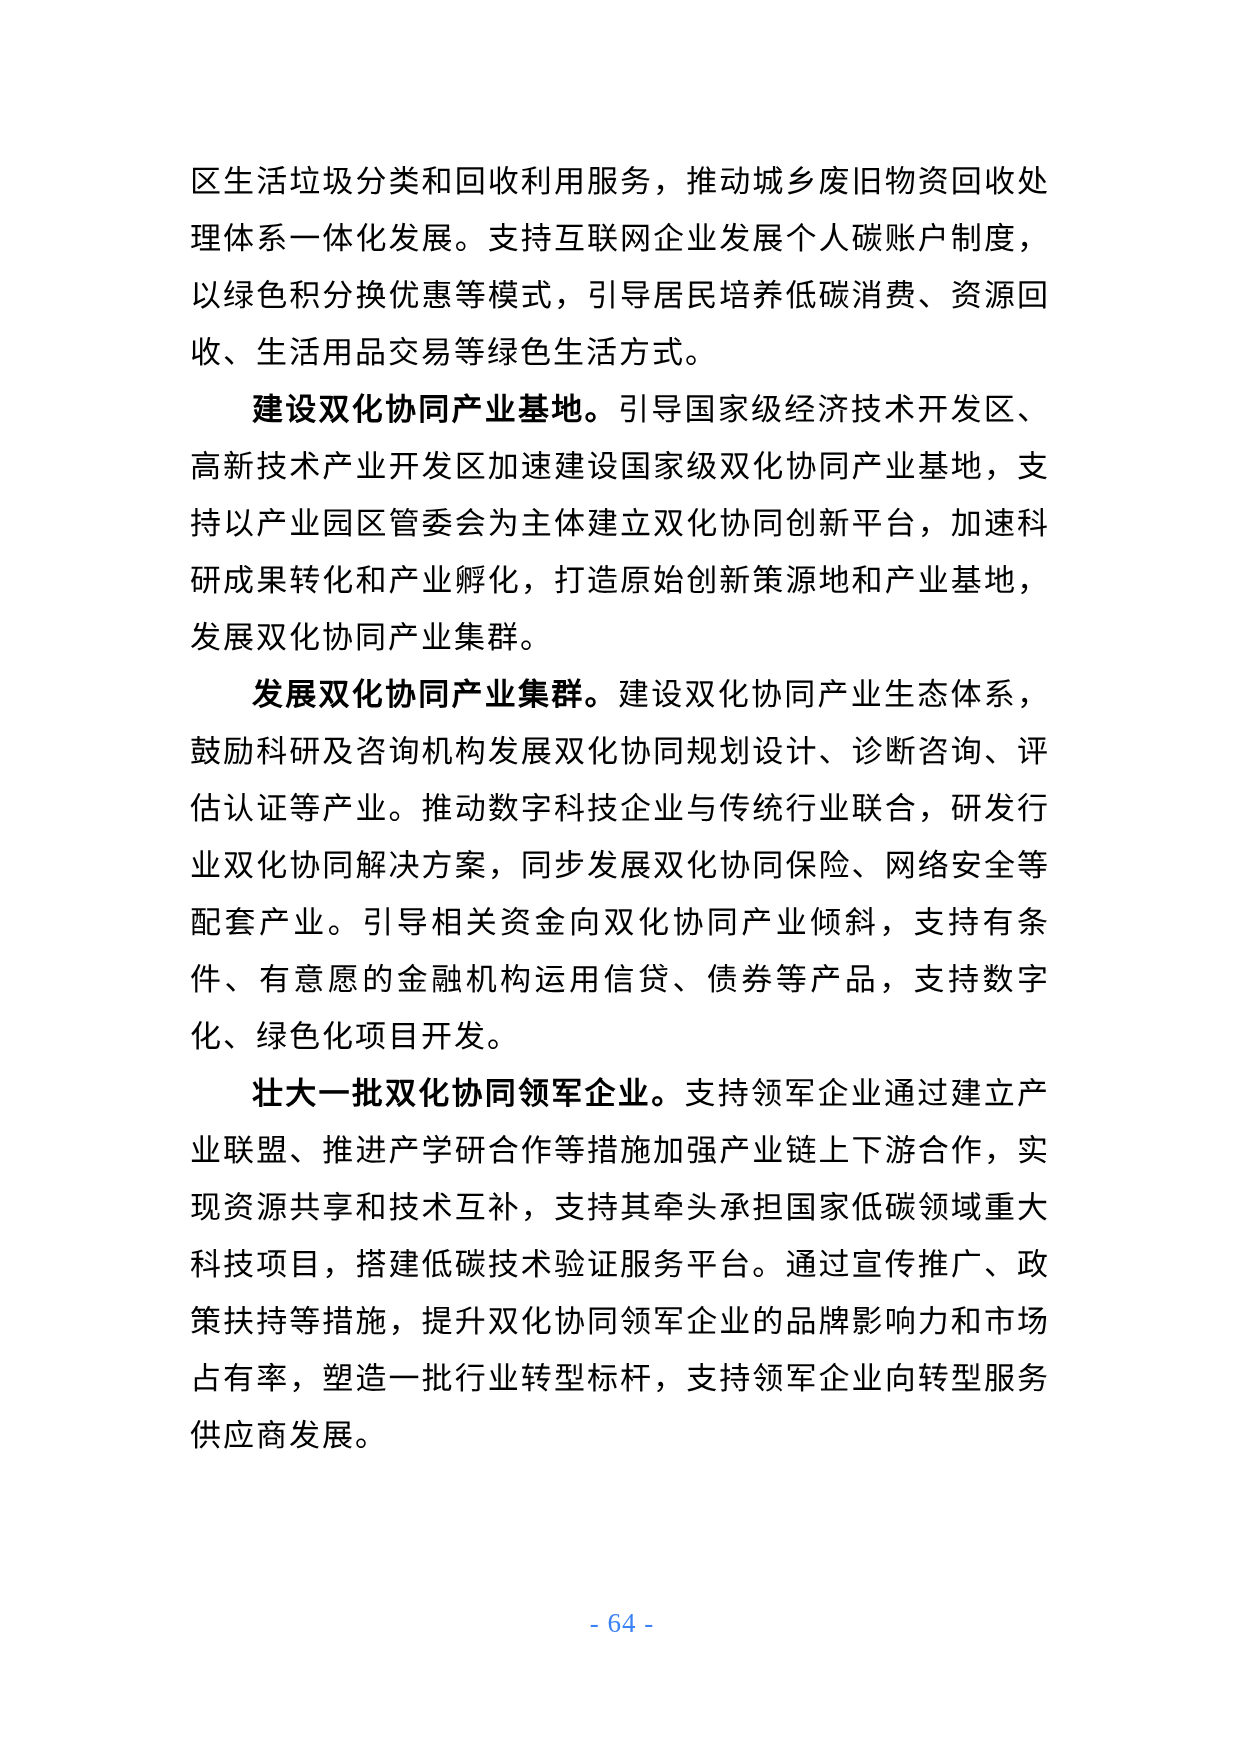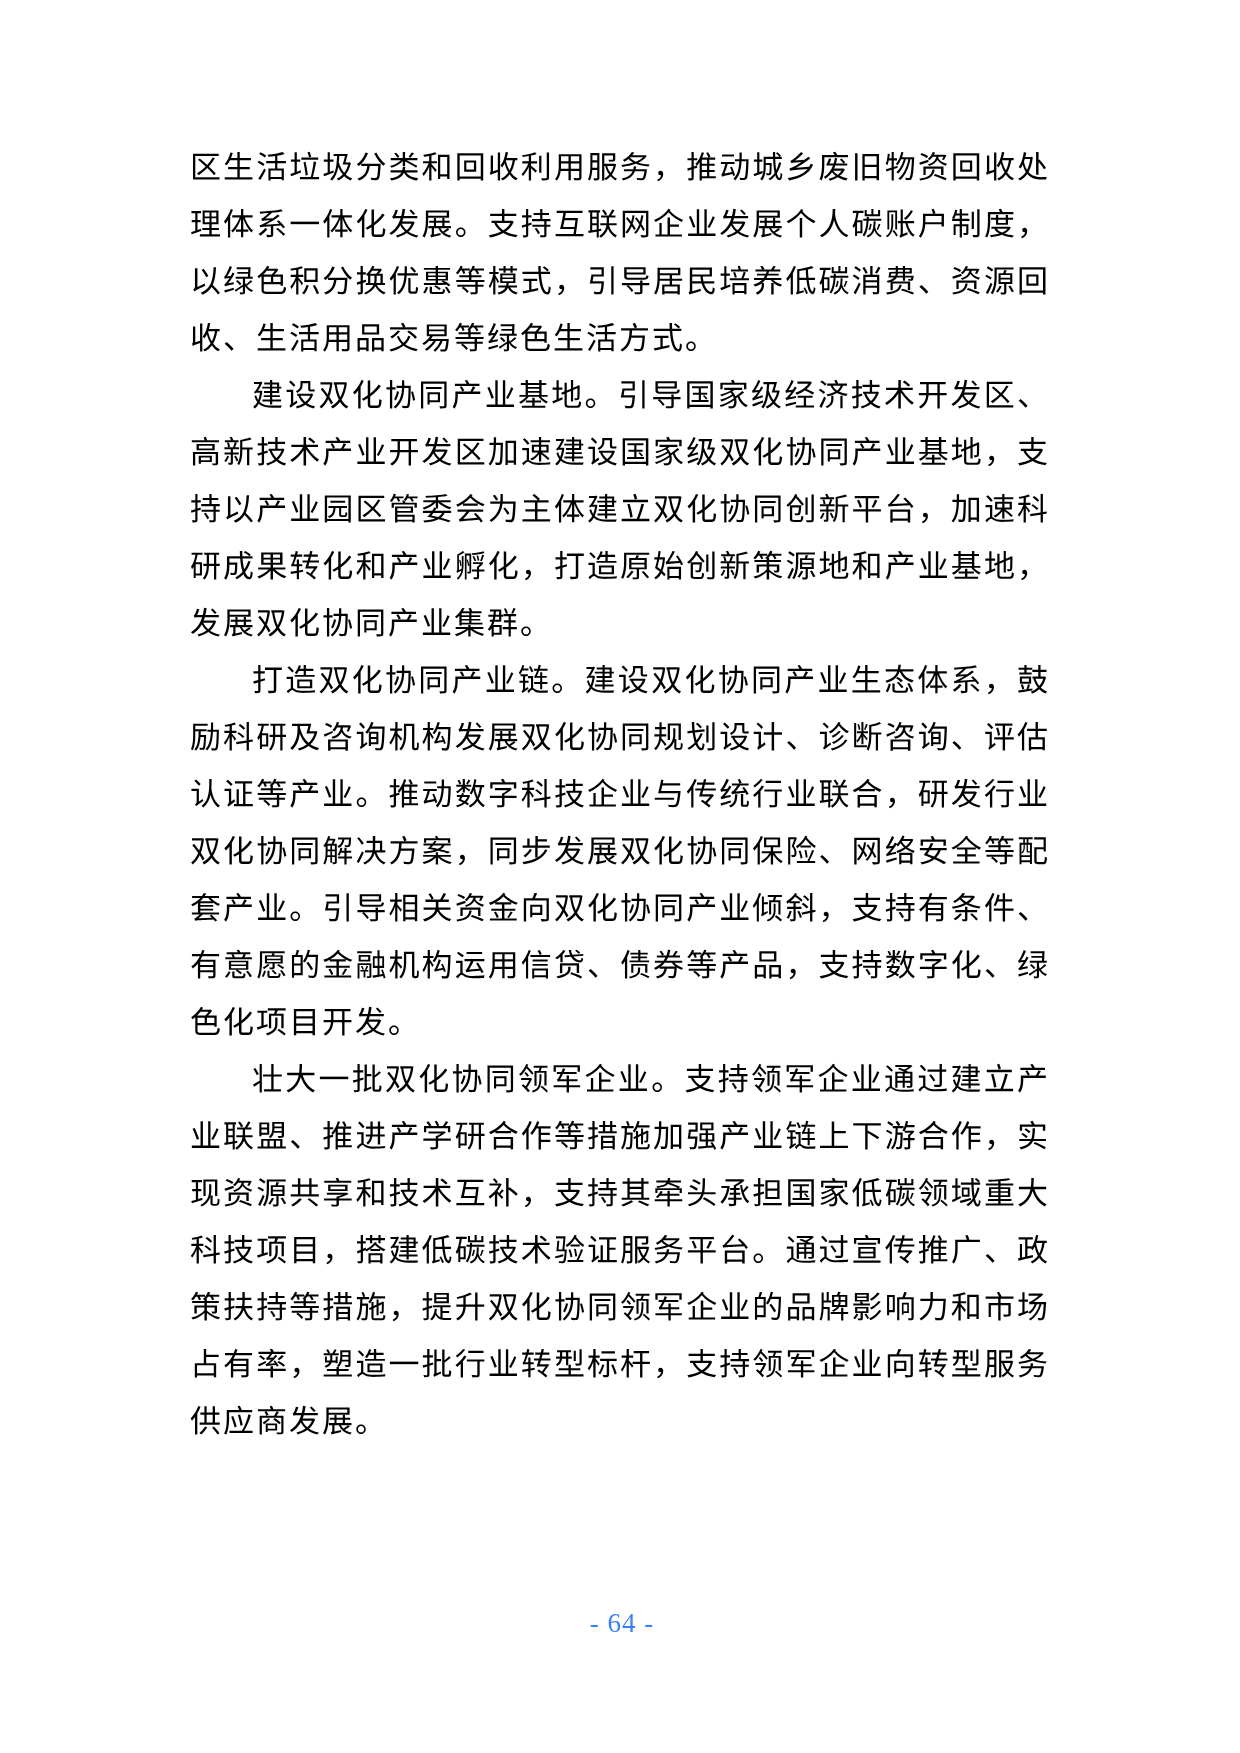--- a/index.html
+++ b/index.html
@@ -13,21 +13,21 @@
     height: 1753px;
     margin: 0 auto;
     background: #ffffff;
     color: #000000;
     font-family: "Liberation Serif", "DejaVu Serif", serif;
     overflow: hidden;
   }
   .content {
     position: absolute;
     left: 190px;
-    top: 139px;
+    top: 153px;
     width: 860px;
   }
   .content p {
     margin: 0;
     padding: 0;
     font-size: 31px;
     line-height: 57px;
     letter-spacing: 2px;
     text-align: justify;
     text-justify: inter-character;
@@ -35,21 +35,21 @@
   }
   .content p.indent {
     text-indent: 2em;
   }
   .content p.heading {
     font-weight: bold;
     text-indent: 2em;
     letter-spacing: 3px;
   }
   .lead {
-    font-weight: normal;
+    font-weight: bold;
   }
   .page-number {
     position: absolute;
     left: 2px;
     top: 1603px;
     width: 100%;
     text-align: center;
     font-size: 27px;
     line-height: 40px;
     letter-spacing: 1px;
@@ -61,20 +61,20 @@
 <body>
 
 <div class="page">
   <div class="content">
 
     <p class="body"><span>区生活垃圾分类和回收利用服务，推动城乡废旧物资回收处理体系一体化发展。支持互联网企业发展个人碳账户制度，以绿色积分换优惠等模式，引导居民培养低碳消费、资源回收、生活用品交易等绿色生活方式。</span></p>
 
 
     <p class="indent"><span class="lead">建设双化协同产业基地。</span><span>引导国家级经济技术开发区、高新技术产业开发区加速建设国家级双化协同产业基地，支持以产业园区管委会为主体建立双化协同创新平台，加速科研成果转化和产业孵化，打造原始创新策源地和产业基地，发展双化协同产业集群。</span></p>
 
-    <p class="indent"><span class="lead">打造双化协同产业链。</span><span>建设双化协同产业生态体系，鼓励科研及咨询机构发展双化协同规划设计、诊断咨询、评估认证等产业。推动数字科技企业与传统行业联合，研发行业双化协同解决方案，同步发展双化协同保险、网络安全等配套产业。引导相关资金向双化协同产业倾斜，支持有条件、有意愿的金融机构运用信贷、债券等产品，支持数字化、绿色化项目开发。</span></p>
+    <p class="indent"><span class="lead">发展双化协同产业集群。</span><span>建设双化协同产业生态体系，鼓励科研及咨询机构发展双化协同规划设计、诊断咨询、评估认证等产业。推动数字科技企业与传统行业联合，研发行业双化协同解决方案，同步发展双化协同保险、网络安全等配套产业。引导相关资金向双化协同产业倾斜，支持有条件、有意愿的金融机构运用信贷、债券等产品，支持数字化、绿色化项目开发。</span></p>
 
     <p class="indent"><span class="lead">壮大一批双化协同领军企业。</span><span>支持领军企业通过建立产业联盟、推进产学研合作等措施加强产业链上下游合作，实现资源共享和技术互补，支持其牵头承担国家低碳领域重大科技项目，搭建低碳技术验证服务平台。通过宣传推广、政策扶持等措施，提升双化协同领军企业的品牌影响力和市场占有率，塑造一批行业转型标杆，支持领军企业向转型服务供应商发展。</span></p>
 
   </div>
 
   <div class="page-number">- 64 -</div>
 </div>
 
 </body></html>

